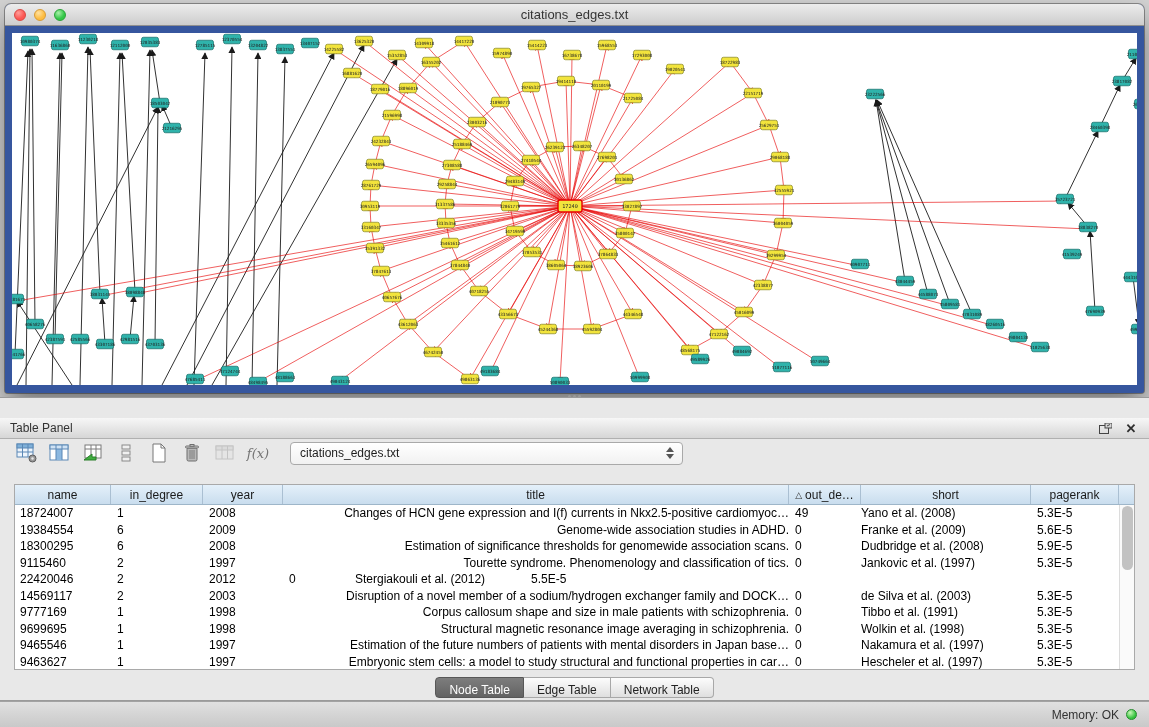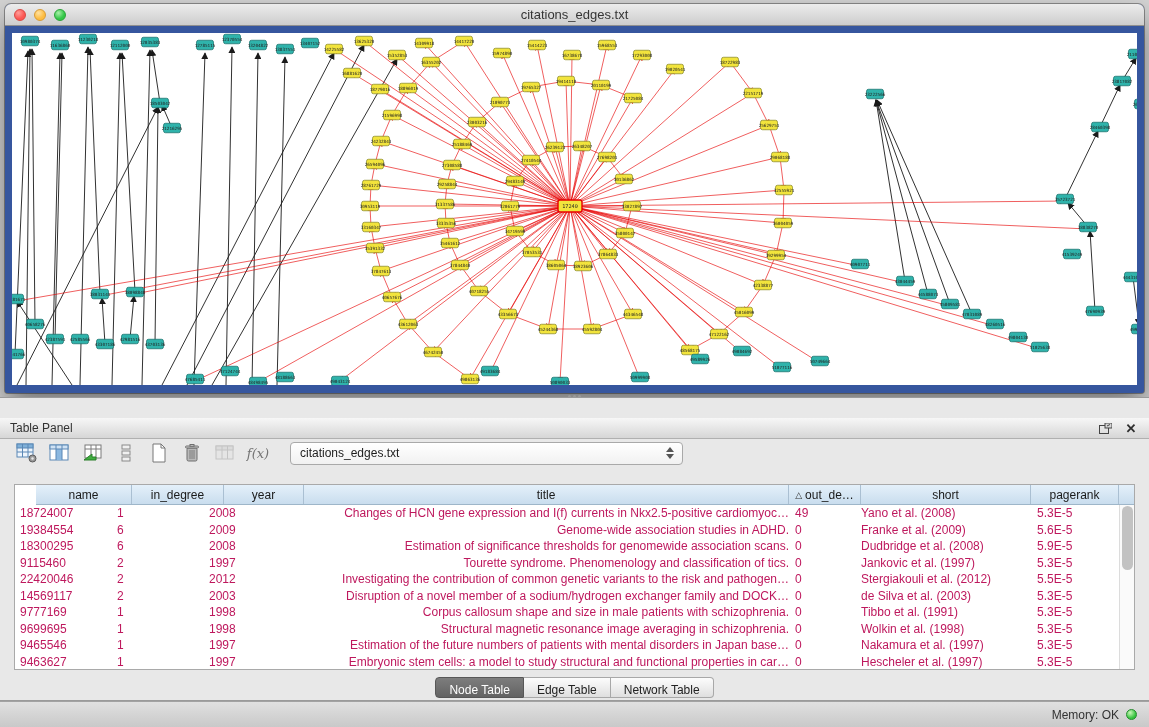--- a/index.html
+++ b/index.html
@@ -63,28 +63,28 @@
     display:flex; align-items:center; padding:0 4px 0 9px; font-size:12px; color:#1c1c1c;
   }
   .combo-arrows { margin-left:auto; display:flex; flex-direction:column; gap:2px; padding:0 4px; }
   .combo-arrows .up    { width:0; height:0; border-left:4px solid transparent; border-right:4px solid transparent; border-bottom:5px solid #555; }
   .combo-arrows .down  { width:0; height:0; border-left:4px solid transparent; border-right:4px solid transparent; border-top:5px solid #555; }
 
   .table-wrap {
     position:absolute; left:14px; top:86px; width:1121px; height:186px;
     background:#fff; border:1px solid #a9a9a9;
   }
-  .thead { display:flex; height:20px; background:linear-gradient(#e4f0fa,#c9ddee); border-bottom:1px solid #9eb6c9; font-size:12px; color:#1a1a1a;margin-left:21px; }
+  .thead { display:flex; height:20px; background:linear-gradient(#e4f0fa,#c9ddee); border-bottom:1px solid #9eb6c9; font-size:12px; color:#1a1a1a; }
   .th { display:flex; align-items:center; justify-content:center; border-right:1px solid #aabfd2; height:100%; overflow:hidden; white-space:nowrap; }
   .th:last-child { border-right:none; }
   .sort-tri { font-size:9px; margin-right:3px; color:#333; }
   .c-name {width:96px;} .c-in {width:92px;} .c-year {width:80px;}
   .c-title {flex:1; min-width:0;text-align:right;} .c-out {width:72px;} .c-short {width:170px;}
   .c-pr {width:88px;} .c-sb {width:15px;}
-  .tbody { position:absolute; left:0; top:20px; right:15px; bottom:0; overflow:hidden; font-size:12px; color:#be185d; }
+  .tbody { position:absolute; left:0; top:20px; right:15px; bottom:0; overflow:hidden; font-size:12px; color:#000000; }
   .trow { display:flex; height:16.5px; align-items:center; }
   .cell { padding-left:6px; overflow:hidden; white-space:nowrap; }
   .cell.c-name { padding-left:5px; }
   .cell.c-short { text-align:left; padding-left:0; }
   .vscroll { position:absolute; top:20px; right:0; bottom:0; width:15px; background:#fafafa; border-left:1px solid #dcdcdc; }
   .vthumb { position:absolute; top:1px; left:2px; width:11px; height:64px; background:#c2c2c2; border-radius:6px; }
 
   .tabs-row { position:absolute; left:0; top:279px; width:100%; display:flex; justify-content:center; }
   .tab {
     height:21px; padding:0 13px; font-size:12px; display:flex; align-items:flex-end;
@@ -717,21 +717,20 @@
             <div class="cell c-year">1997</div>
             <div class="cell c-title">Tourette syndrome. Phenomenology and classification of tics.</div>
             <div class="cell c-out">0</div>
             <div class="cell c-short">Jankovic et al. (1997)</div>
             <div class="cell c-pr">5.3E-5</div>
           </div>
           <div class="trow">
             <div class="cell c-name">22420046</div>
             <div class="cell c-in">2</div>
             <div class="cell c-year">2012</div>
-            <div class="cell c-title">Investigating the contribution of common genetic variants to the risk and pathogen…</div>
             <div class="cell c-out">0</div>
             <div class="cell c-short">Stergiakouli et al. (2012)</div>
             <div class="cell c-pr">5.5E-5</div>
           </div>
           <div class="trow">
             <div class="cell c-name">14569117</div>
             <div class="cell c-in">2</div>
             <div class="cell c-year">2003</div>
             <div class="cell c-title">Disruption of a novel member of a sodium/hydrogen exchanger family and DOCK…</div>
             <div class="cell c-out">0</div>

